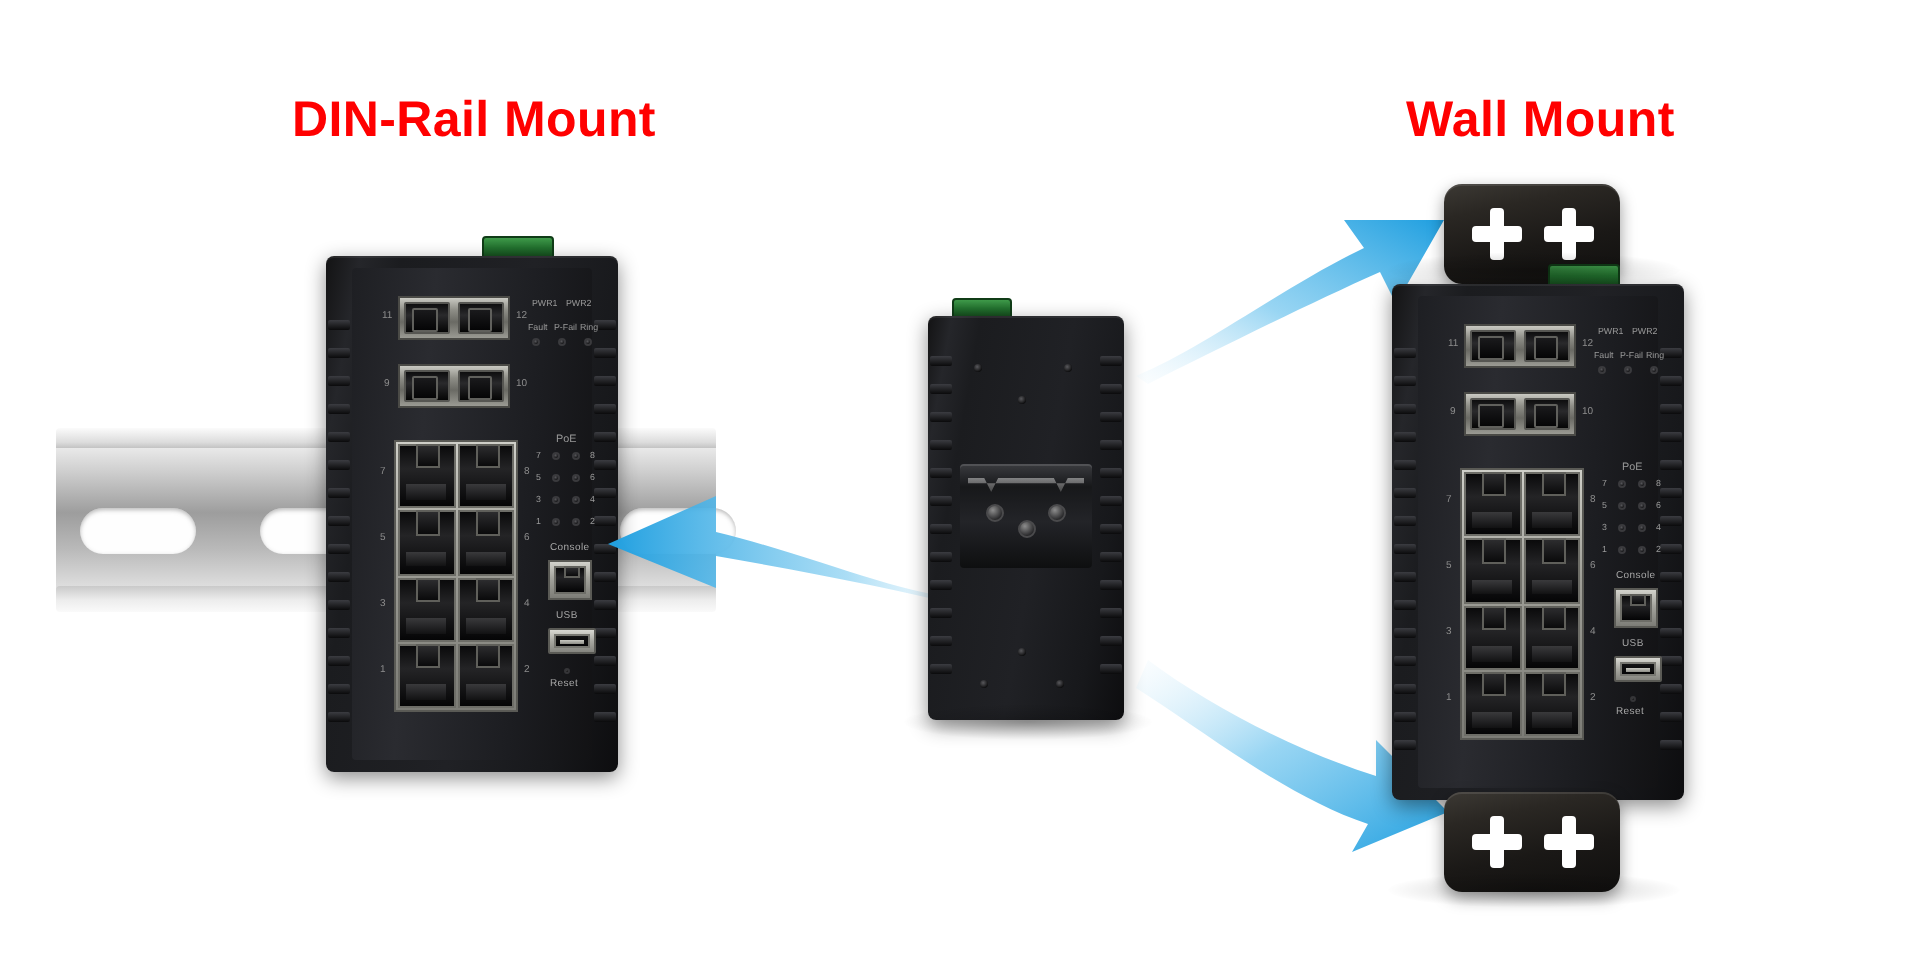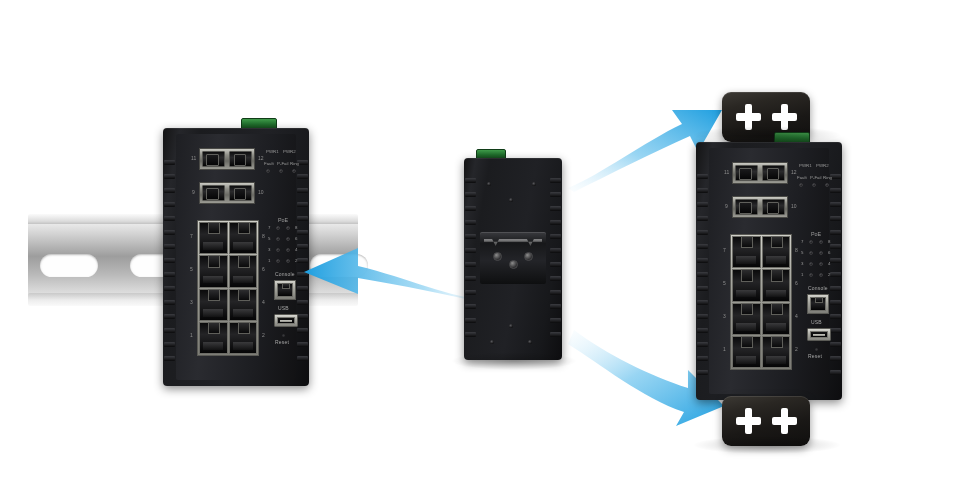--- a/index.html
+++ b/index.html
@@ -180,20 +180,22 @@
     position:absolute; border-radius:50%;
     background: radial-gradient(ellipse at center, rgba(0,0,0,.22) 0%, rgba(0,0,0,0) 72%);
     pointer-events:none;
   }
 </style>
 </head>
 <body>
 
 <div id="stage">
 
+  <div class="title" id="title-din">DIN-Rail Mount</div>
+  <div class="title" id="title-wall">Wall Mount</div>
 
   <div id="din-rail">
     <div class="rail-lip top"></div>
     <div class="rail-body"></div>
     <div class="rail-lip bot"></div>
     <div class="rail-slot" style="left:12px;"></div>
     <div class="rail-slot" style="left:102px;"></div>
     <div class="rail-slot" style="left:192px;"></div>
     <div class="rail-slot" style="left:282px;"></div>
   </div>

